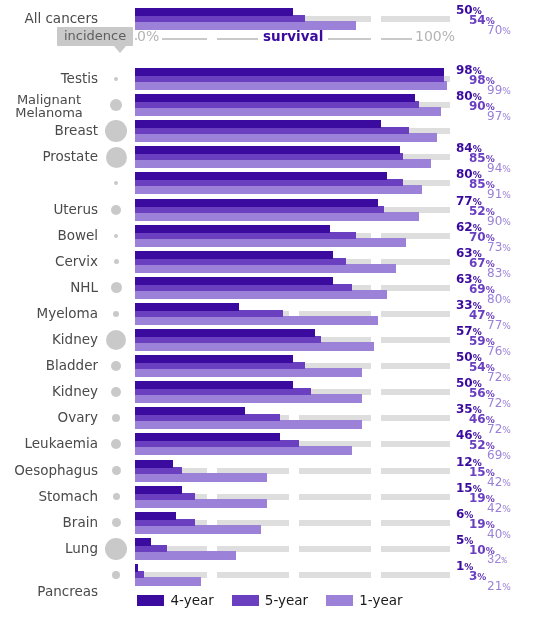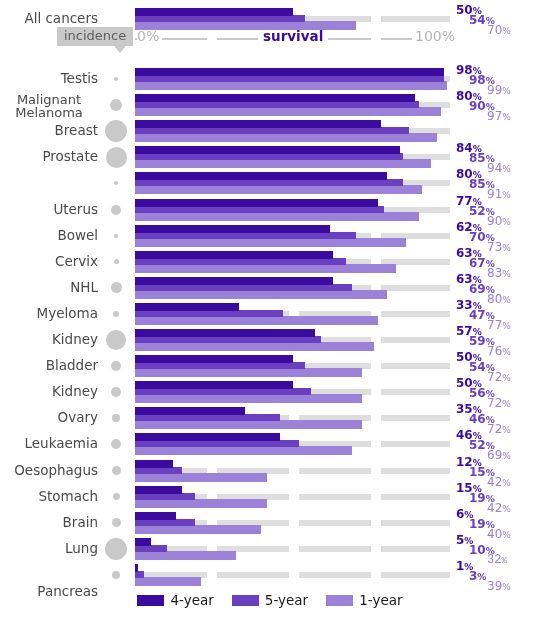--- a/index.html
+++ b/index.html
@@ -550,21 +550,21 @@
         </div>
         <div class="bars" style="top: 0px; height: 24px;">
           <div class="track" style="top: 8px;"></div>
           <div class="bar b1" style="top: 13px; height: 9px; width: 66.15px;"></div>
           <div class="bar b5" style="top: 7px; height: 7px; width: 9.45px;"></div>
           <div class="bar b10" style="top: 0px; height: 8px; width: 3.15px;"></div>
         </div>
         <div class="pcts" style="top: -5px; height: 34px;">
           <div class="pct p10" style="top: 0px;"><span class="num">1</span><span class="sym">%</span></div>
           <div class="pct p5" style="top: 10px;"><span class="num">3</span><span class="sym">%</span></div>
-          <div class="pct p1" style="top: 20px;"><span class="num">39</span><span class="sym">%</span></div>
+          <div class="pct p1" style="top: 20px;"><span class="num">21</span><span class="sym">%</span></div>
         </div>
       </div>
     </div>
 
   <div id="legend">
       <div class="legend-item">
         <div class="legend-swatch" style="background: rgb(58, 11, 158);"></div>
         <div class="legend-label">4-year</div>
       </div>
       <div class="legend-item">

